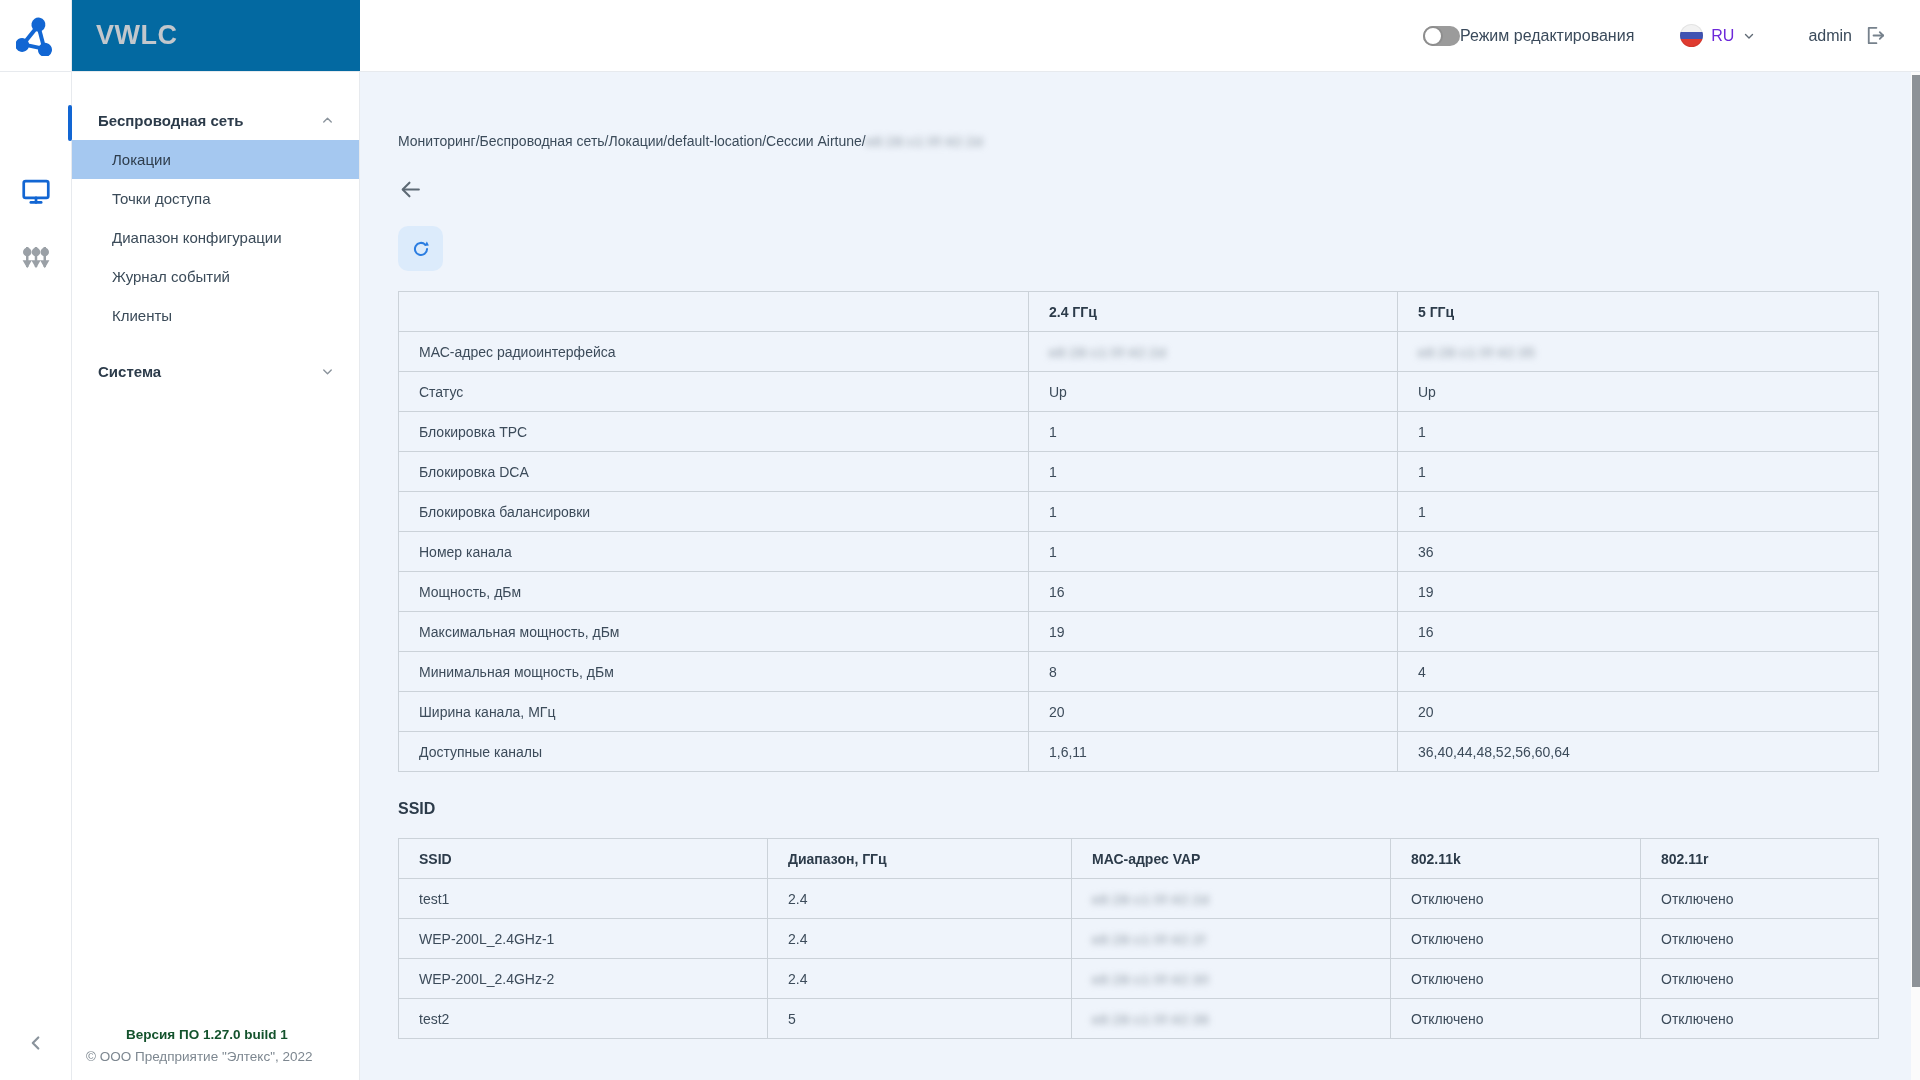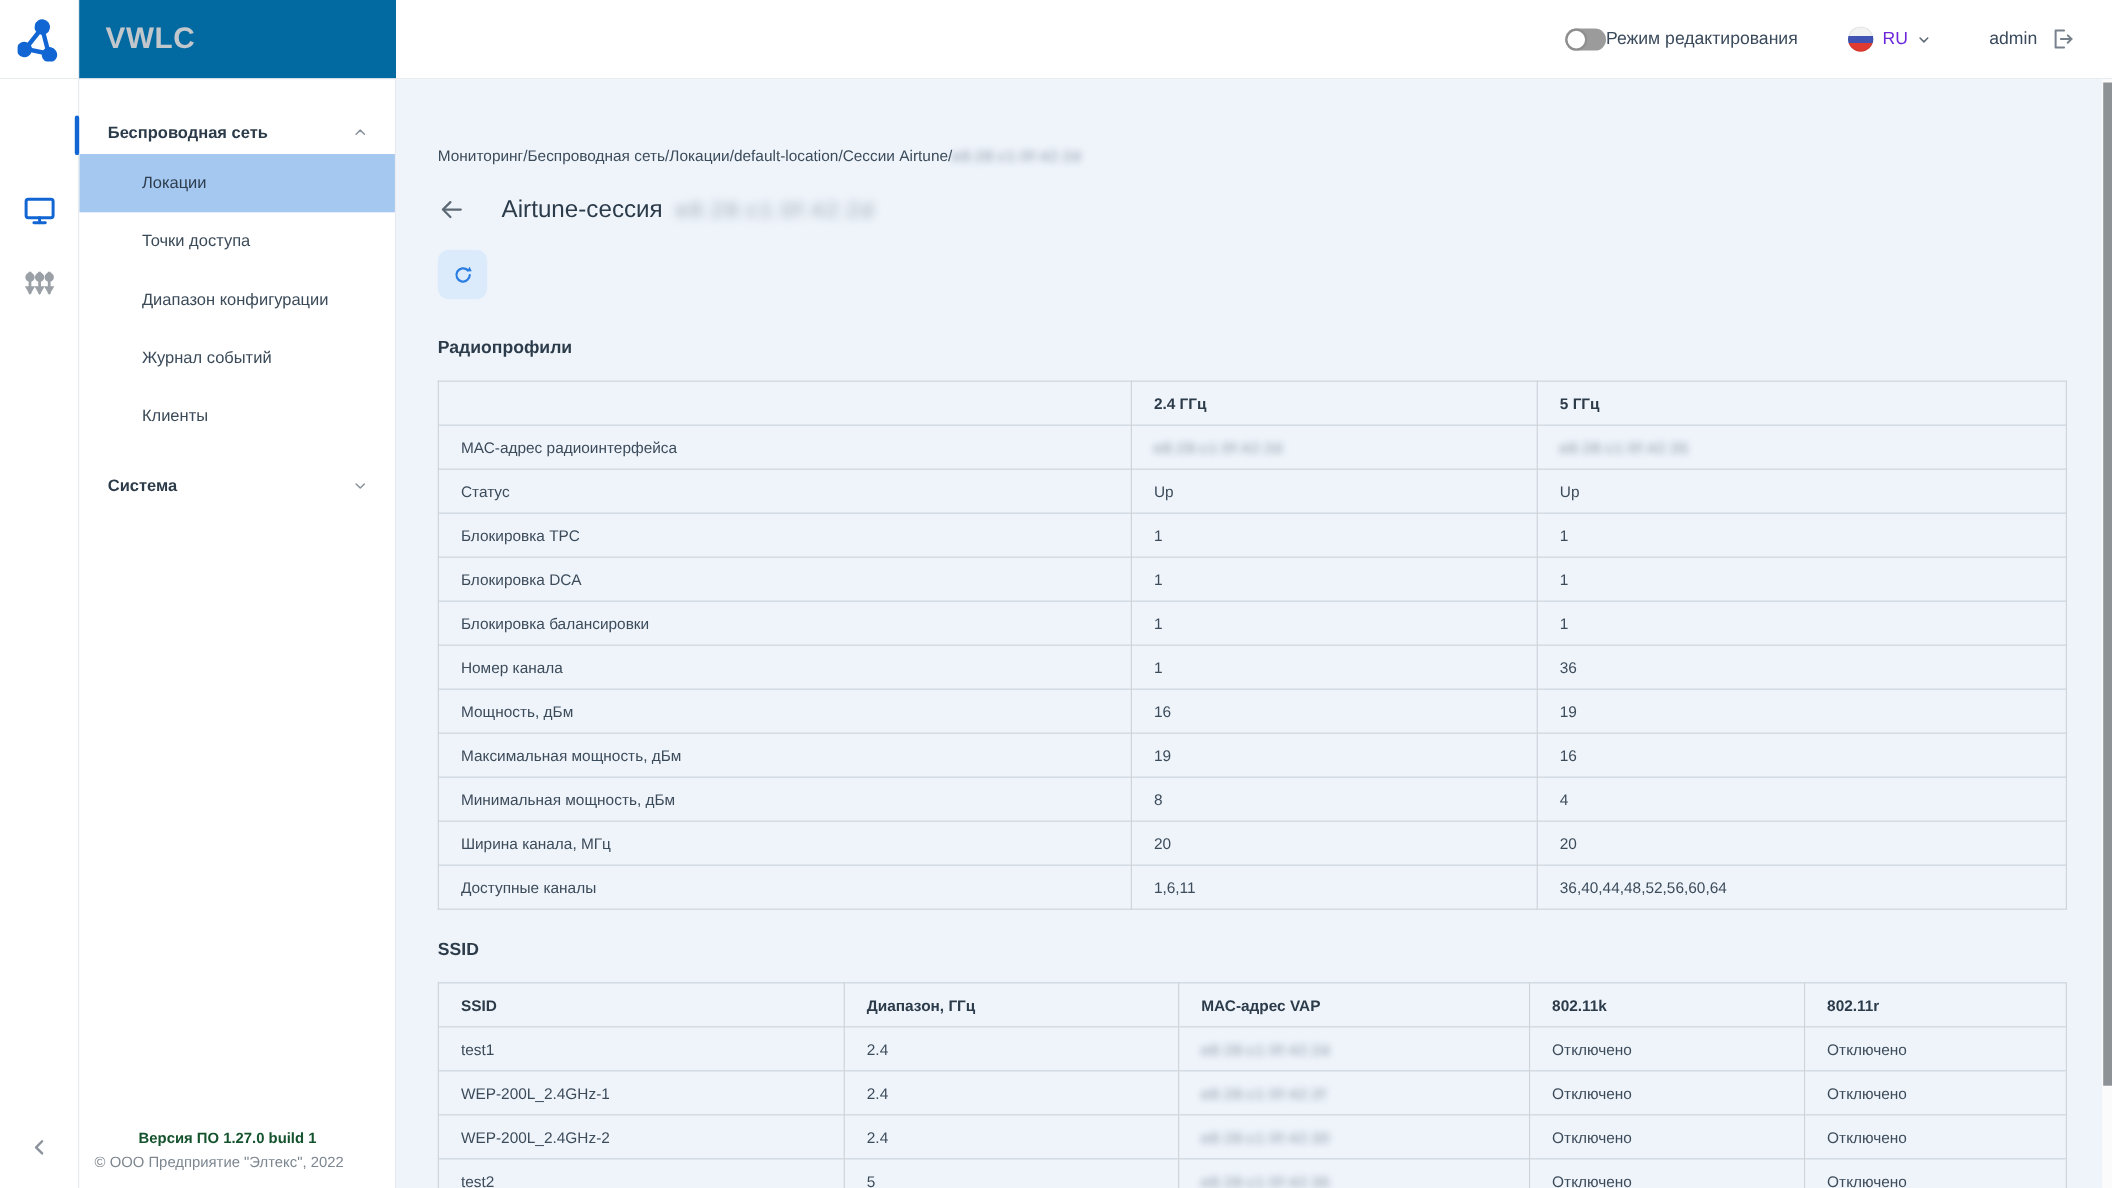--- a/index.html
+++ b/index.html
@@ -36,21 +36,21 @@
   .rail-icon { position:absolute; left:50%; transform:translateX(-50%); cursor:pointer; }
   .rail-indicator { position:absolute; right:-1px; top:33px; width:4px; height:36px;
                     background:#1266d3; border-radius:2px; }
   .rail-collapse { position:absolute; left:50%; transform:translateX(-50%); bottom:26px; cursor:pointer; }
 
   
   .menu { grid-area:2/2; background:#fff; border-right:1px solid #e7eaee;
           display:flex; flex-direction:column; padding-top:28px;justify-content:space-between; }
   .menu-section { height:40px; display:flex; align-items:center; justify-content:space-between;
                   padding:0 24px 0 26px; font-size:15px; font-weight:700; color:#2c3b4a; cursor:pointer; }
-  .menu-item { height:53px; display:flex; align-items:center; padding-left:57px;
+  .menu-item { height:39px; display:flex; align-items:center; padding-left:40px;
                font-size:15px; color:#3a4a58; cursor:pointer; }
   .menu-item.active { background:#a5c8f0; color:#2e3d4d; }
   .menu-footer { margin-top:auto; padding:0 10px 16px 14px; }
   .version-link { font-size:13.5px; font-weight:700; color:#14532d; cursor:pointer;margin-left:40px; }
   .copyright { margin-top:7px; font-size:13.5px; color:#7d8790; }
 
   
   .content { grid-area:2/3; background:#eff4fb; padding:16px 42px 0 38px; overflow:hidden; }
   .breadcrumb { padding-top:45px; font-size:14px; color:#3b4b5a; }
   .title-row { margin-top:28px; display:flex; align-items:center; gap:33px; }
@@ -189,33 +189,31 @@
   <div class="content">
     <div class="breadcrumb"><span>Мониторинг/Беспроводная сеть/Локации/default-location/Сессии Airtune/</span><span class="blurred">e8:28:c1:0f:42:2d</span></div>
 
     <div class="title-row">
       <span style="cursor:pointer;">
         <svg width="25" height="25" viewBox="0 0 24 24" fill="none" stroke="#5d6974" stroke-width="2" stroke-linecap="round" stroke-linejoin="round">
             <line x1="20" y1="12" x2="5" y2="12"></line>
             <polyline points="11 5.5 4.5 12 11 18.5"></polyline>
           </svg>
       </span>
-      <span class="page-title"><span>Airtune-сессия</span>&nbsp;&nbsp;<span class="blurred blur-lg">e8:28:c1:0f:42:2d</span></span>
     </div>
 
     <div class="refresh-row">
       <button class="refresh-btn">
         <svg width="22" height="22" viewBox="0 0 24 24" fill="none" stroke="#2b7de1" stroke-width="2.2" stroke-linecap="round">
           <path d="M16.6 7.2 A 6.6 6.6 0 1 0 18.6 12"></path>
           <path d="M15.6 8.6 L20.6 8.2 L18.4 3.8" fill="#2b7de1" stroke="none"></path>
         </svg>
       </button>
     </div>
 
-    <div class="section-heading rp-heading">Радиопрофили</div>
 
     <table>
       <colgroup>
           <col style="width:630px">
           <col style="width:369px">
           <col style="width:481px">
         </colgroup>
       <thead>
         <tr>
           <th></th>

